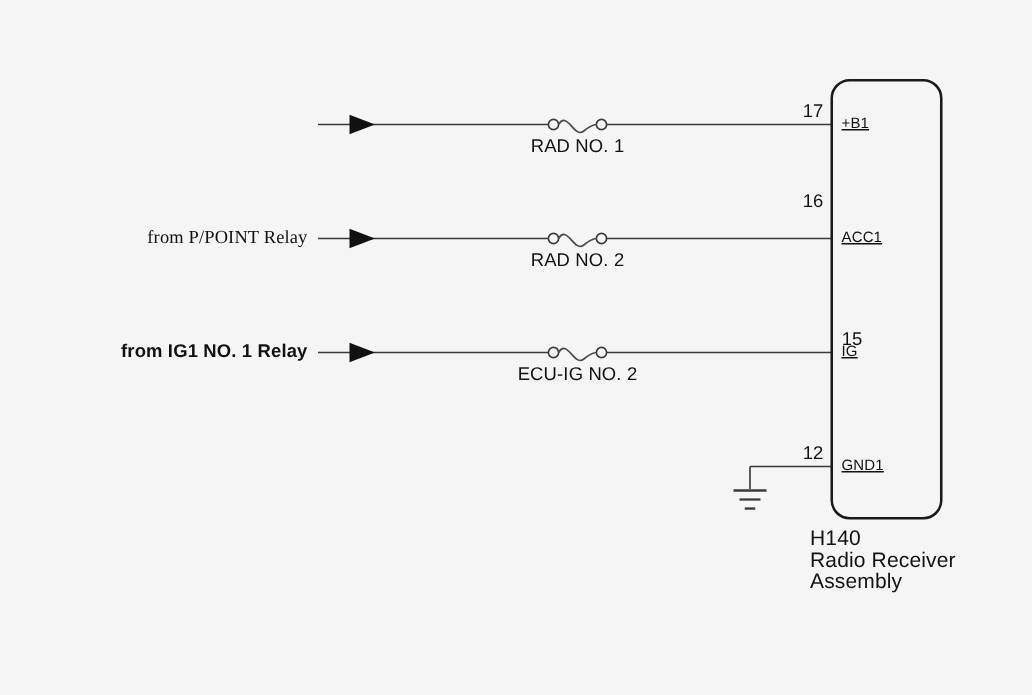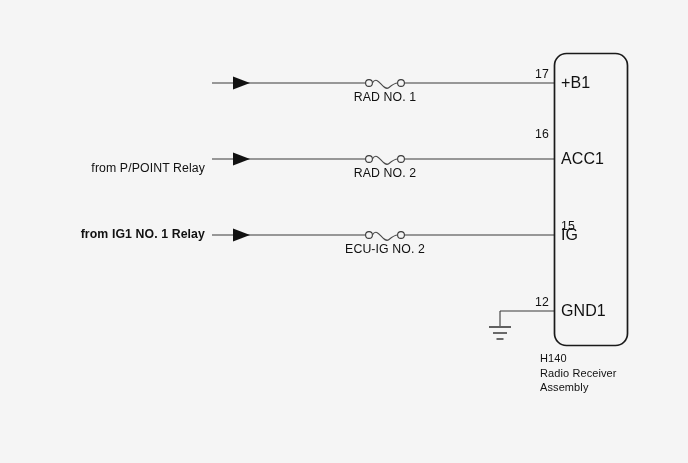--- a/index.html
+++ b/index.html
@@ -79,24 +79,25 @@
   }
   .fuse-label {
     font-size: 12.3px;
     text-align: center;
   }
   .pin-number {
     font-size: 12.3px;
     text-align: right;
   }
   .terminal-label {
-    font-size: 16px;
+    font-size: 10px;
+    text-decoration: underline;
   }
   .caption {
-    font-size: 11px;
+    font-size: 14px;
     line-height: 14.5px;
   }
   .caption div { white-space: nowrap; }
 </style>
 </head>
 <body>
 
 <div id="diagram-root">
 
   <svg class="schematic" viewBox="0 0 688 463">
@@ -141,21 +142,21 @@
       <g>
         <line class="gnd-bar" x1="489" y1="327" x2="511" y2="327"></line>
         <line class="gnd-bar2" x1="493" y1="333" x2="507" y2="333"></line>
         <line class="gnd-bar3" x1="496.5" y1="339" x2="503.5" y2="339"></line>
       </g>
     </g>
 
     <rect class="box-outline" x="554.5" y="53.5" width="73" height="292" rx="12" ry="12"></rect>
   </svg>
 
-  <div class="lbl source-label" style="left:75px; top:161px; width:130px;">from P/POINT Relay</div>
+  <div class="lbl source-label" style="left:75px; top:151px; width:130px;font-family:Liberation Serif, serif;">from P/POINT Relay</div>
   <div class="lbl source-label" style="left:65px; top:227px; width:140px;font-weight:bold;">from IG1 NO. 1 Relay</div>
 
   <div class="lbl fuse-label" style="left:325px; top:90px; width:120px;">RAD NO. 1</div>
   <div class="lbl fuse-label" style="left:325px; top:166px; width:120px;">RAD NO. 2</div>
   <div class="lbl fuse-label" style="left:325px; top:242px; width:120px;">ECU-IG NO. 2</div>
 
   <div class="lbl pin-number" style="left:507px; top:67px; width:42px;">17</div>
   <div class="lbl pin-number" style="left:507px; top:127px; width:42px;">16</div>
   <div class="lbl pin-number" style="left:533px; top:219px; width:42px;">15</div>
   <div class="lbl pin-number" style="left:507px; top:295px; width:42px;">12</div>

